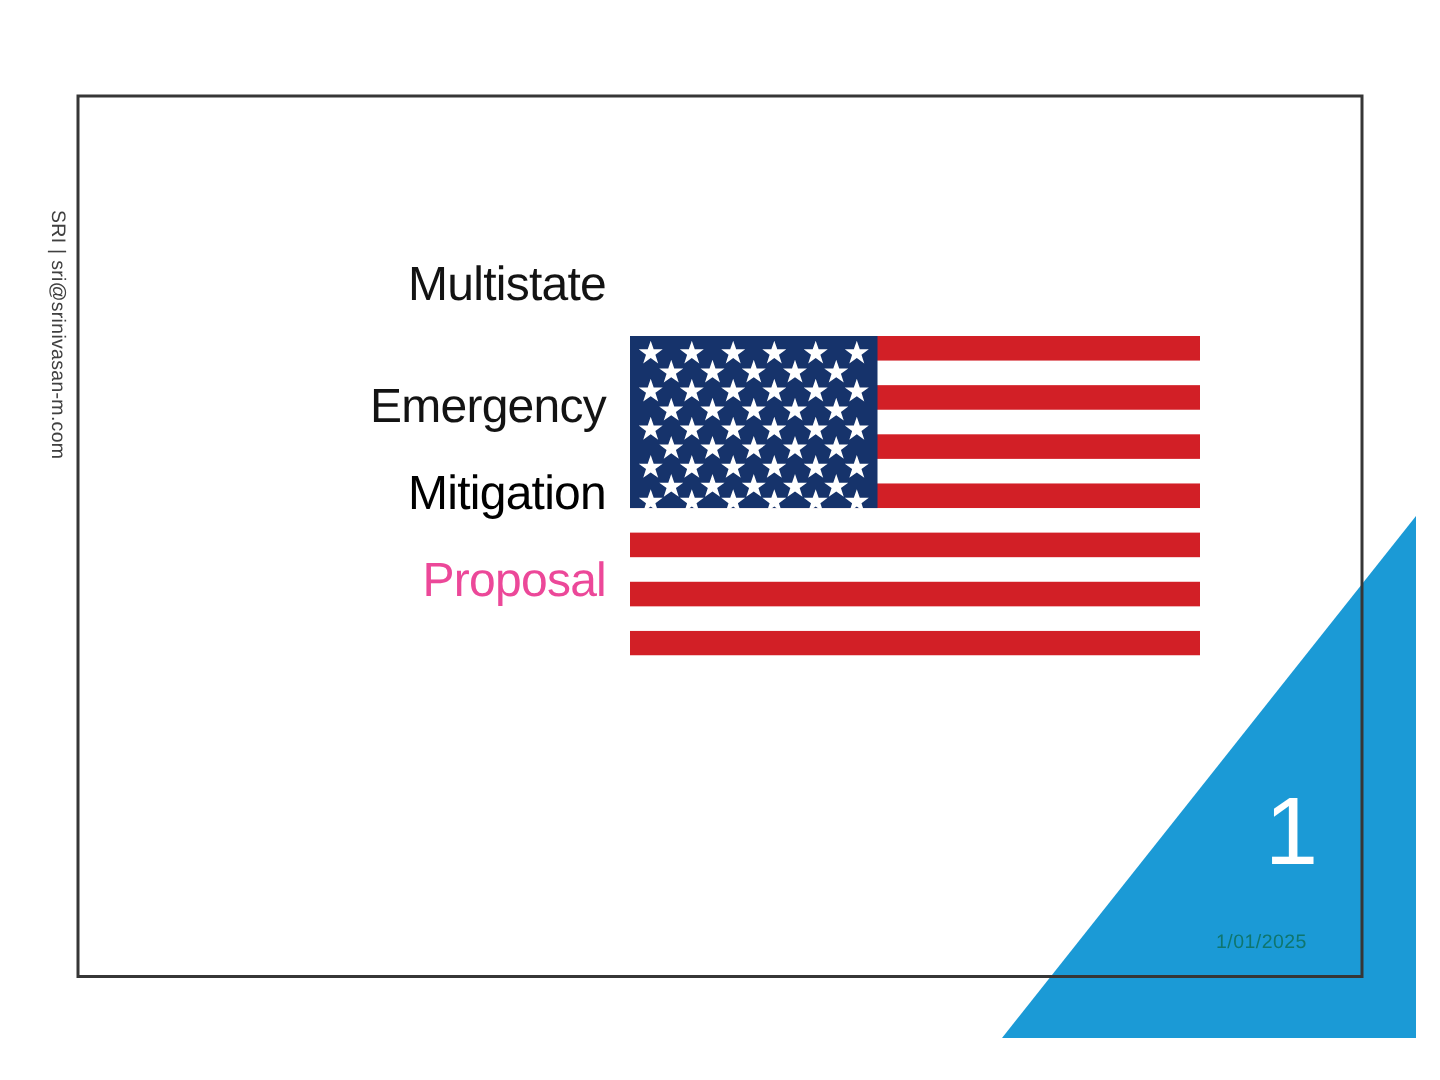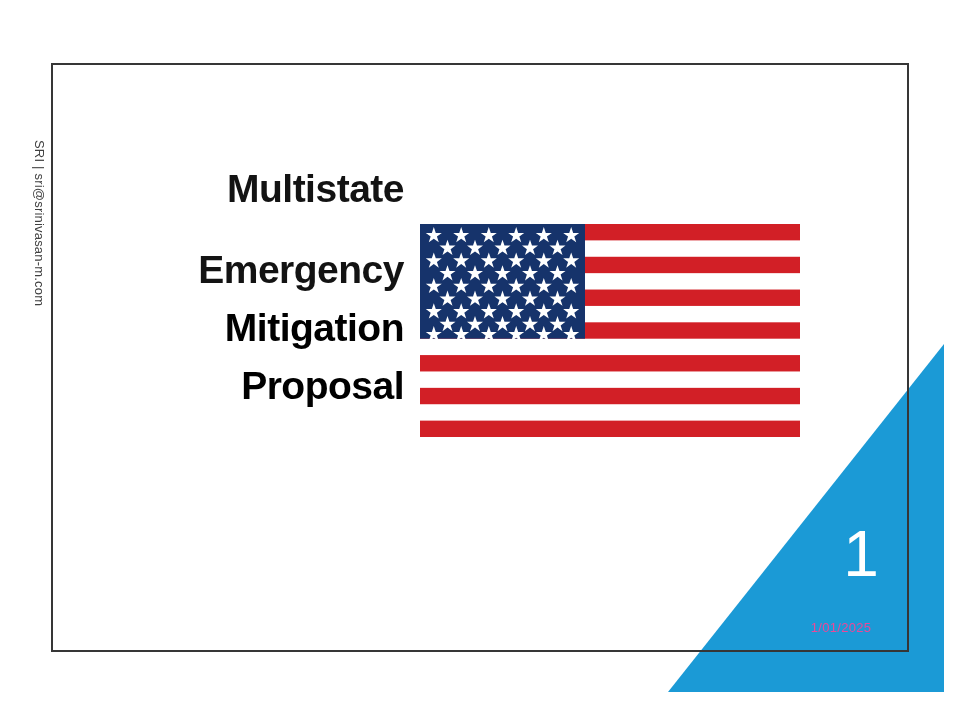--- a/index.html
+++ b/index.html
@@ -71,23 +71,23 @@
   #title-block {
     position: absolute;
     left: 96px;
     top: 160px;
     width: 308px;
     text-align: right;
     z-index: 4;
   }
   .title-line {
     display: block;
-    font-size: 39px;
+    font-size: 32px;
     line-height: 58px;
-    font-weight: bold;
+    font-weight: normal;
     color: #131313;
     letter-spacing: -0.5px;
     font-family: "Liberation Sans", sans-serif;
     white-space: nowrap;
   }
 
   
   #flag {
     position: absolute;
     left: 420px;
@@ -219,20 +219,20 @@
   <div id="slide-frame" style="border-color: rgb(54, 54, 54);"></div>
 
   <div id="side-label-wrap">
     <span id="side-label">SRI | sri@srinivasan-m.com</span>
   </div>
 
   <div id="title-block">
     <span class="title-line" style="color: rgb(19, 19, 19);">Multistate</span>
     <span class="title-line" style="color: rgb(19, 19, 19); margin-top: 23px;">Emergency</span>
     <span class="title-line" style="color: #000000;">Mitigation</span>
-    <span class="title-line" style="color: #000000;">Proposal</span>
+    <span class="title-line" style="color: #ec4899;">Proposal</span>
   </div>
 
   <div id="slide-number" style="color: rgb(255, 255, 255);">1</div>
 
-  <div id="slide-date" style="color: #ec4899;">1/01/2025</div>
+  <div id="slide-date" style="color: #0f766e;">1/01/2025</div>
 
 </div>
 
 </body></html>

